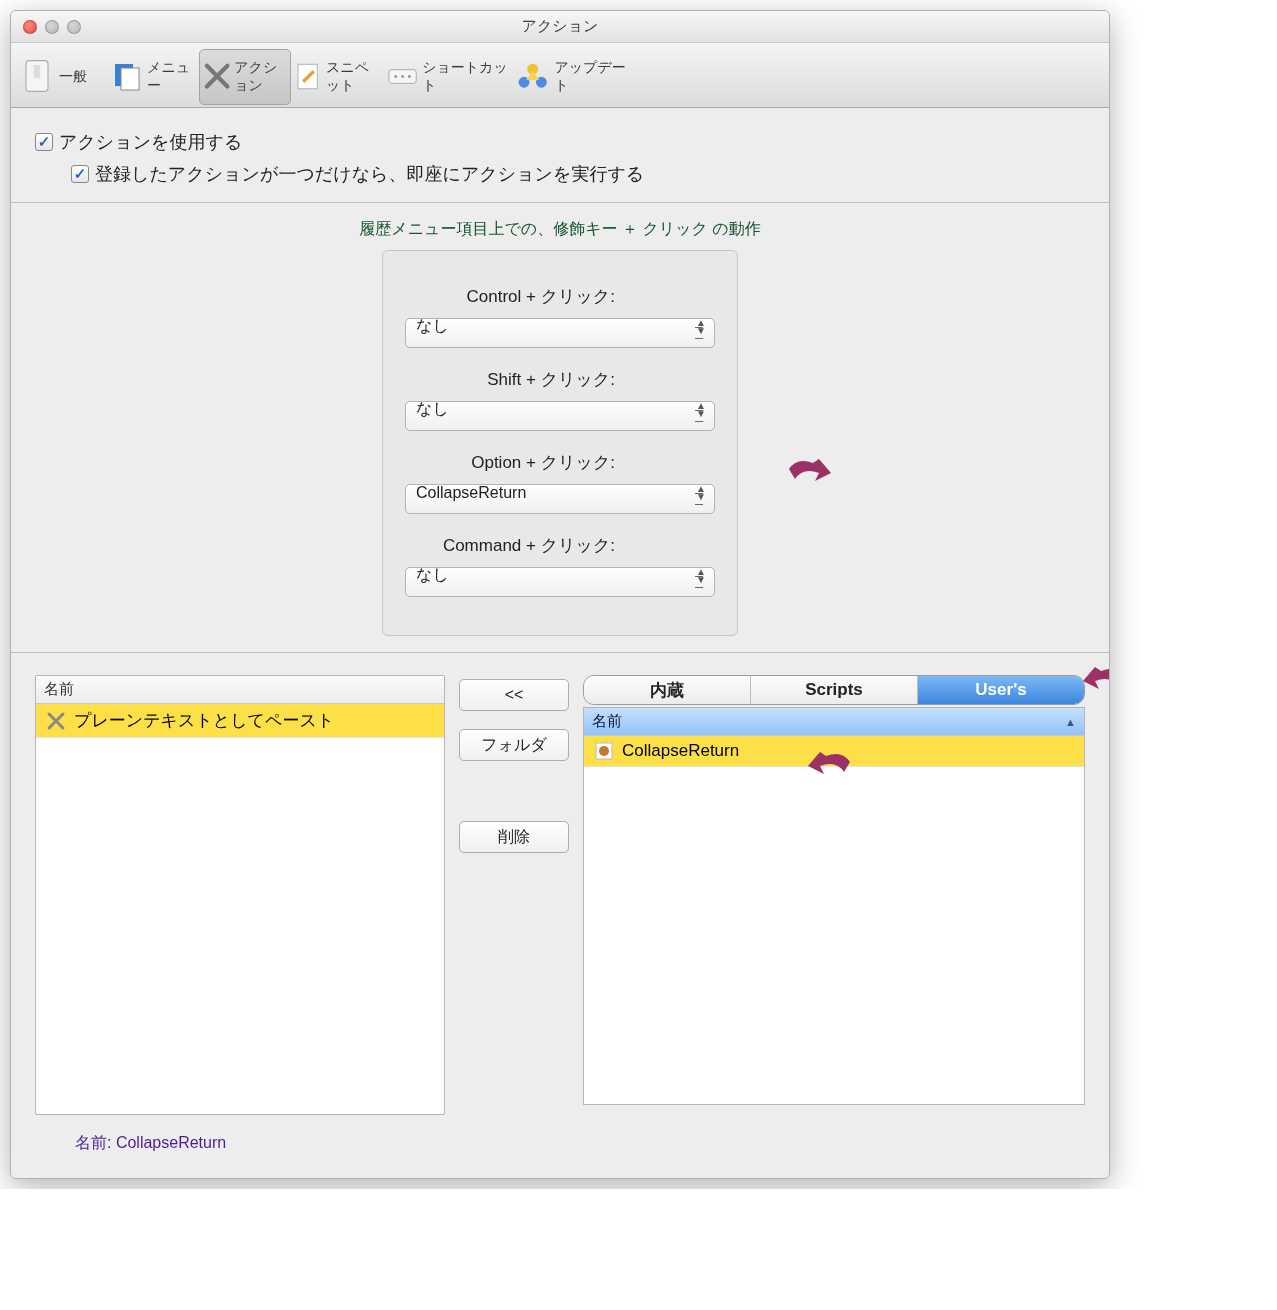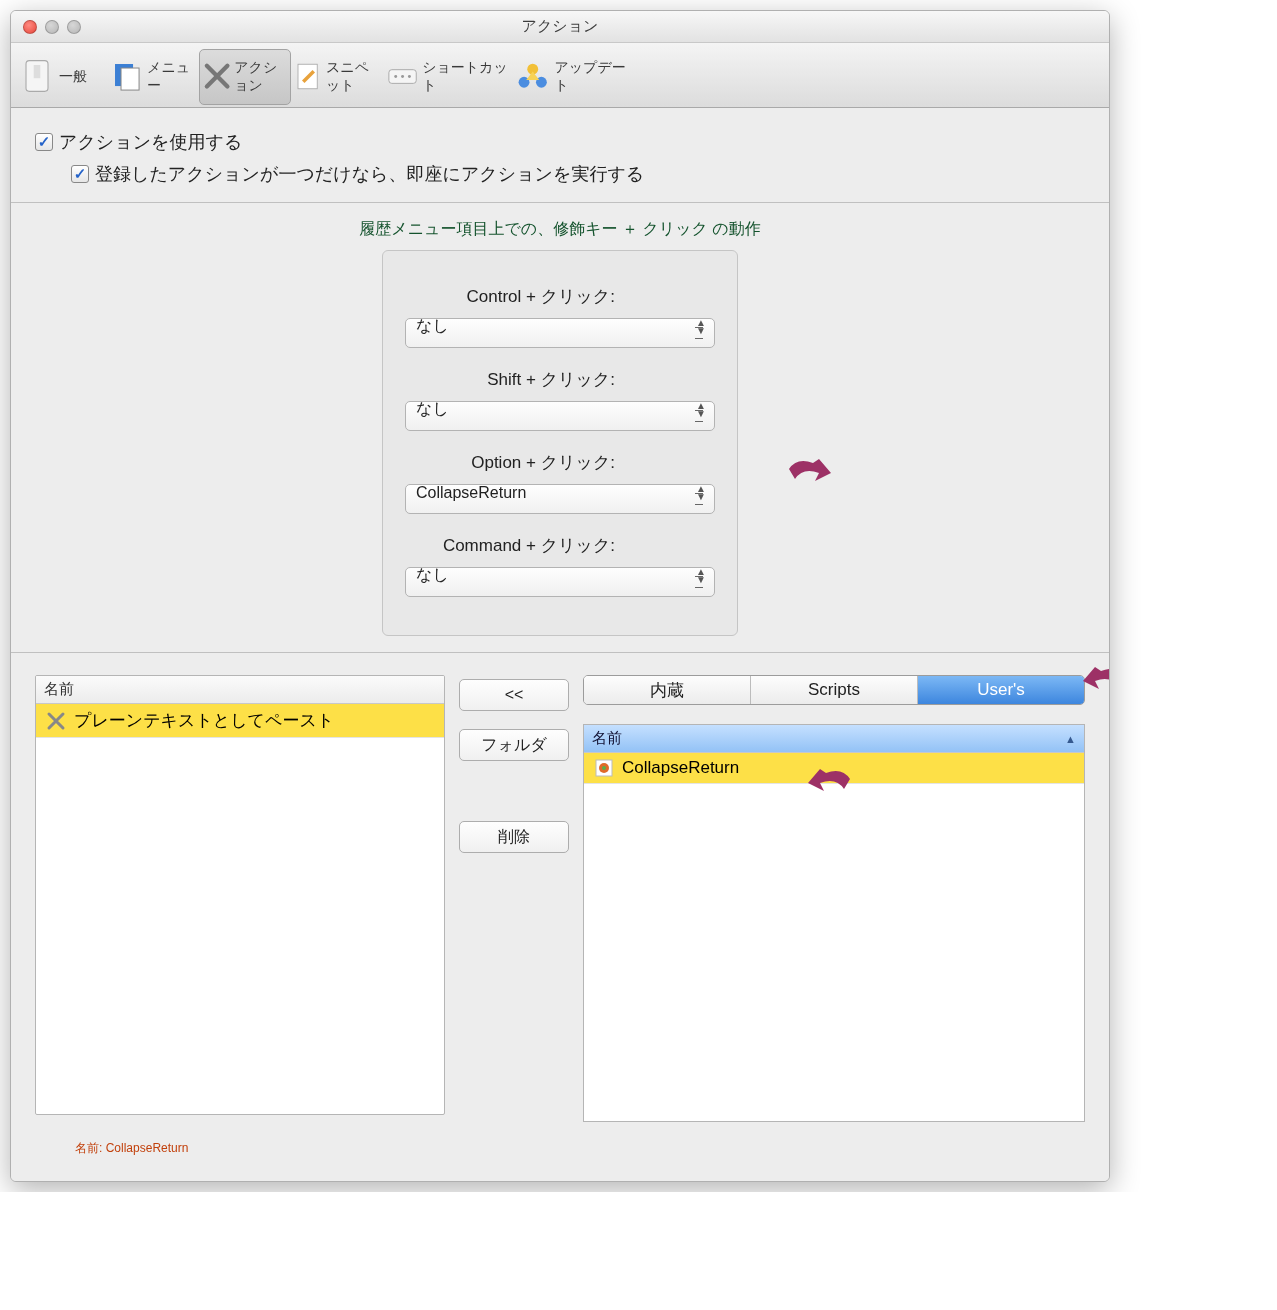--- a/index.html
+++ b/index.html
@@ -135,38 +135,39 @@
       width:110px; height:32px;
       background:linear-gradient(#fefefe,#f0f0f0);
       border:1px solid #adadad; border-radius:5px;
       font-size:16px; color:#222;
       display:flex;align-items:center;justify-content:center;
     }
     
     .rightpane { flex:1; position:relative; }
     .segtabs {
       display:flex; height:30px;
-      border:1px solid #9c9c9c; border-radius:5px; overflow:hidden;
-      margin-bottom:19px;
+      border:1px solid #9c9c9c; border-radius:11px; overflow:hidden;
+      margin-bottom:2px;
+      font-weight:bold;
     }
     .segtab {
       flex:1; display:flex;align-items:center;justify-content:center;
       font-size:17px; color:#222;
       background:linear-gradient(#fdfdfd,#ececec);
       border-right:1px solid #bcbcbc;
     }
     .segtab:last-child{border-right:none;}
     .segtab.active {
       background:linear-gradient(#7cb8f5,#3d86de);
       color:#fff;
     }
     .rightlist {
       height:398px; background:#fff; border:1px solid #b5b5b5;
     }
-    .footer-name { font-size:12px; margin:18px 0 0 40px; color:#c2410c; }
+    .footer-name { font-size:16px; margin:18px 0 0 40px; color:#4c1d95; }
     .tri { font-size:11px; color:#35598f; }
   </style>
 </head>
 <body>
 
 <div class="window">
 
   <div class="titlebar">
     <div class="traffic-lights">
       <div class="traffic-light tl-close"></div>

